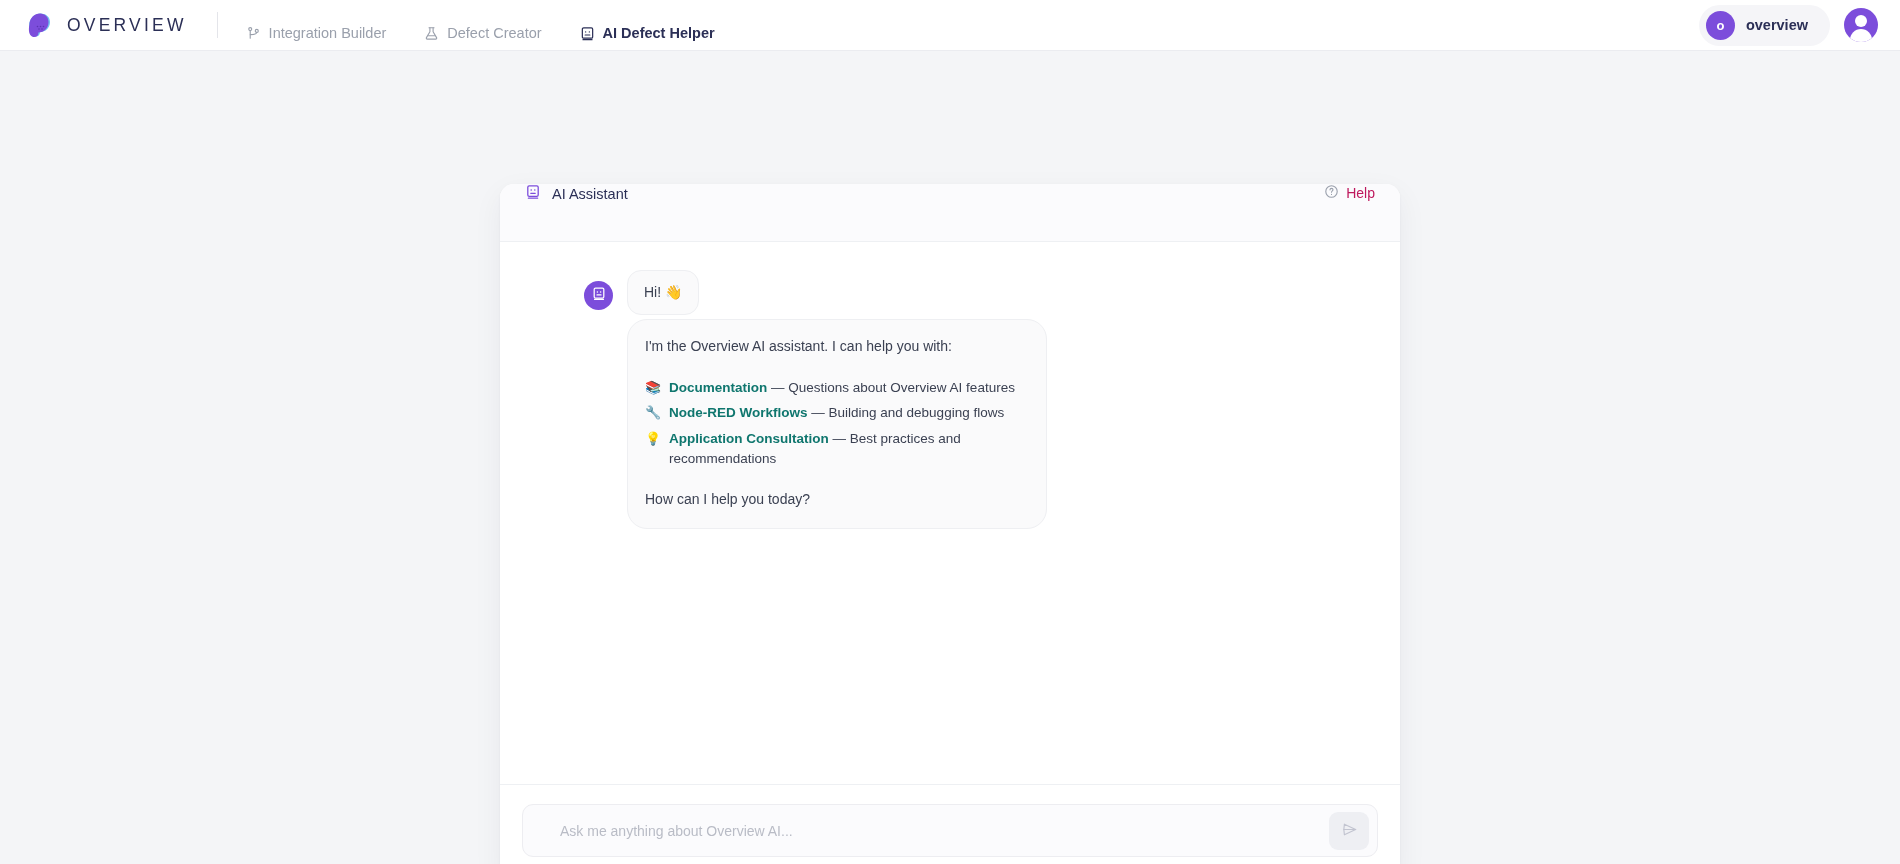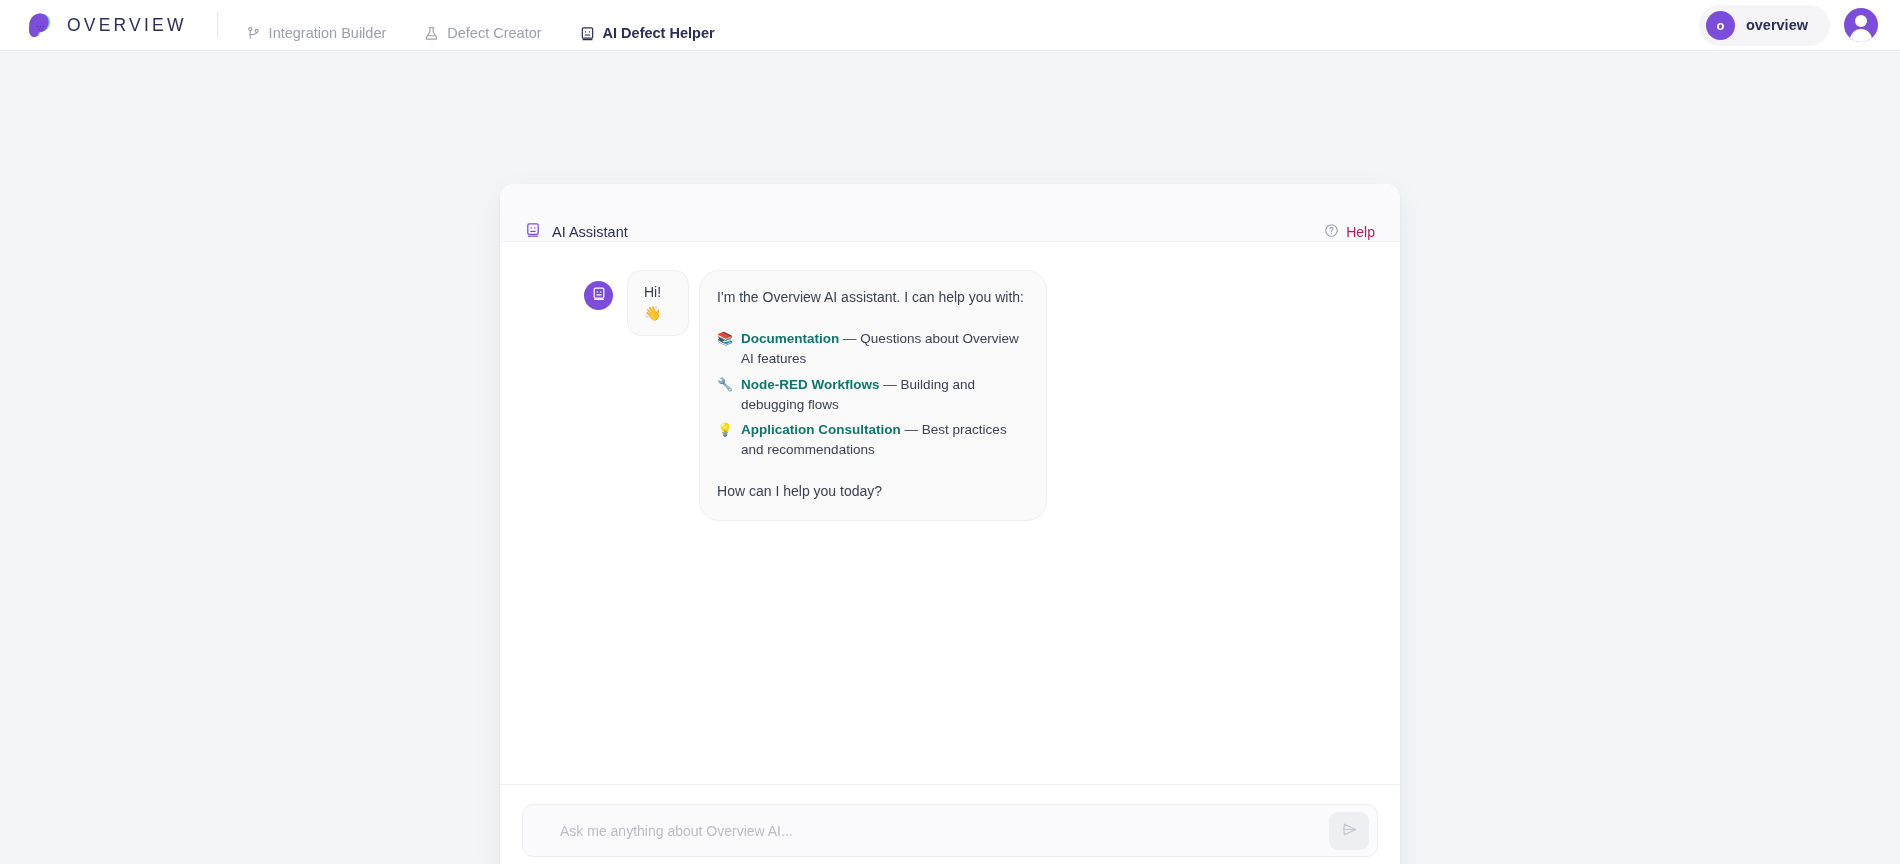--- a/index.html
+++ b/index.html
@@ -82,21 +82,21 @@
     background: #ffffff;
     border-radius: 14px;
     box-shadow: 0 1px 3px rgba(20,24,60,.05), 0 10px 30px rgba(20,24,60,.06);
     display: flex; flex-direction: column;
     overflow: hidden;
   }
   .card-header {
     height: 58px;
     background: #fbfbfd;
     border-bottom: 1px solid #eef0f3;
-    display: flex; align-items: flex-end;
+    display: flex; align-items: flex-start;
     padding: 0 25px 0 25px;
     flex: none;
   }
   .card-title {
     display: flex; align-items: center; gap: 11px;
     font-size: 14.5px; color: #2b2f56; font-weight: 400;
   }
   .help-link {
     margin-left: auto;
     display: flex; align-items: center; gap: 7px;
@@ -111,21 +111,21 @@
   .msg-row {
     display: flex; align-items: flex-start; gap: 14px;
     padding-left: 84px; padding-right: 40px;
   }
   .bot-avatar {
     width: 29px; height: 29px; border-radius: 50%;
     background: #7c4ddb; flex: none;
     display: flex; align-items: center; justify-content: center;
     margin-top: 11px;
   }
-  .bubbles { display: flex; flex-direction: row; gap: 10px; max-width: 420px; }
+  .bubbles { display: flex; flex-direction: column; gap: 4px; max-width: 420px; }
   .bubble {
     background: #fafafb;
     border: 1px solid #eeeff2;
     border-radius: 20px;
     padding: 11px 16px;
     font-size: 14px; color: #3b4152; line-height: 1.5;
   }
   .bubble.greeting { align-self: flex-start; border-radius: 14px; }
   .bubble.intro { padding: 16px 17px 18px 17px; }
   .intro-lead { margin-bottom: 21px; }

